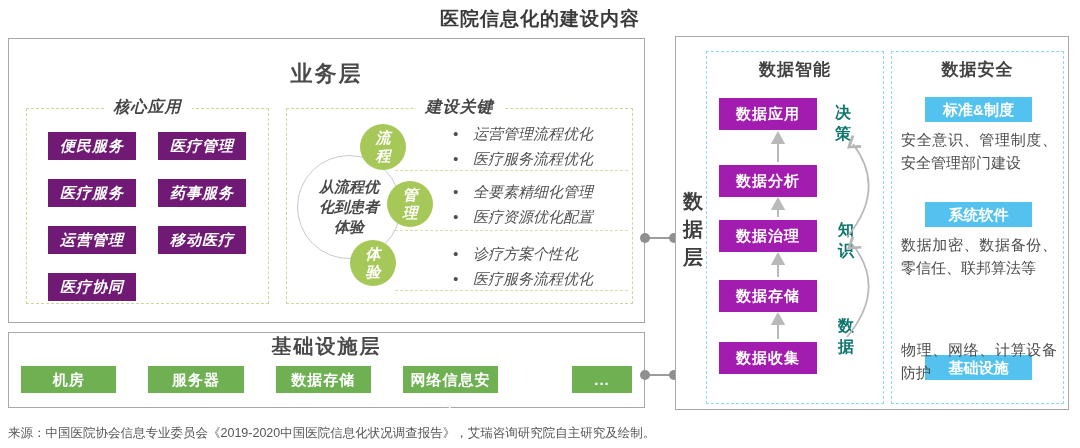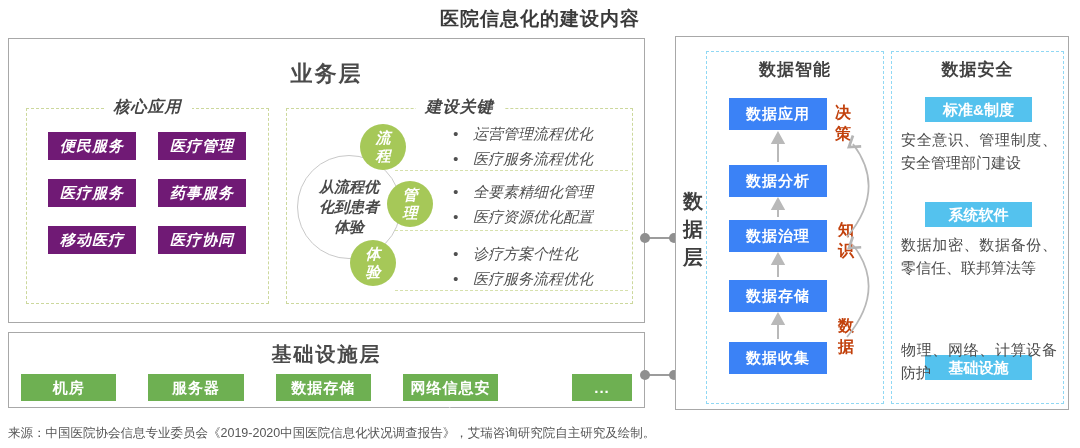--- a/index.html
+++ b/index.html
@@ -9,21 +9,21 @@
   .page-title{position:absolute;left:0;top:6px;width:1080px;text-align:center;
     font-size:19px;font-weight:bold;color:#3a3a3a;letter-spacing:1px;}
 
   .solid-box{position:absolute;border:1.5px solid #a8a8a8;background:#fff;box-sizing:border-box;}
   .box-business{left:8px;top:38px;width:637px;height:285px;}
   .box-infra{left:8px;top:332px;width:637px;height:76px;}
   .box-data{left:675px;top:36px;width:394px;height:374px;}
 
   .layer-title{width:100%;text-align:center;font-weight:bold;color:#4a4a4a;}
   .business-title{margin-top:20px;font-size:22px;letter-spacing:2px;}
-  .infra-title{margin-top:8px;font-size:20px;letter-spacing:2px;}
+  .infra-title{margin-top:0;font-size:20px;letter-spacing:2px;}
 
   .dashed-green{position:absolute;border:1.5px dashed #ccd89c;box-sizing:border-box;background:#fff;font-style:italic;}
   .box-core{left:17px;top:69px;width:243px;height:196px;}
   .box-keys{left:277px;top:69px;width:347px;height:196px;}
   .dash-label{position:absolute;top:-12px;left:50%;transform:translateX(-50%);
     background:#fff;padding:0 10px;font-size:16px;font-weight:bold;color:#454545;white-space:nowrap;letter-spacing:1px;}
 
   .core-grid{display:grid;grid-template-columns:88px 88px;column-gap:22px;row-gap:19px;
     padding:23px 0 0 21px;}
   .green-btn{height:28px;line-height:28px;text-align:center;background:#701a75;color:#fff;
@@ -64,25 +64,25 @@
 
   
   .vlabel-datalayer{position:absolute;left:5px;top:150px;width:24px;font-size:20px;font-weight:bold;
     color:#3f3f3f;line-height:28px;word-break:break-all;text-align:center;}
   .dashed-blue{position:absolute;border:1.5px dashed #90d8f4;box-sizing:border-box;background:#fff;}
   .box-intel{left:30px;top:14px;width:178px;height:353px;}
   .box-security{left:215px;top:14px;width:173px;height:353px;}
   .panel-header{position:absolute;top:6px;left:0;width:100%;text-align:center;
     font-size:17px;font-weight:bold;color:#424242;letter-spacing:1px;}
 
-  .blue-box{position:absolute;left:22px;width:98px;height:32px;line-height:32px;background:#3b82f6;
+  .blue-box{position:absolute;left:12px;width:98px;height:32px;line-height:32px;background:#a21caf;
     color:#fff;font-size:15px;font-weight:bold;text-align:center;letter-spacing:1px;}
   .bb1{top:46px;} .bb2{top:113px;} .bb3{top:168px;} .bb4{top:228px;} .bb5{top:290px;}
 
-  .side-label{position:absolute;width:18px;font-size:16px;font-weight:bold;color:#c2410c;
+  .side-label{position:absolute;width:18px;font-size:16px;font-weight:bold;color:#0f766e;
     line-height:21px;word-break:break-all;text-align:center;}
   .sl1{left:127px;top:50px;} .sl2{left:130px;top:167px;} .sl3{left:130px;top:263px;}
 
   .intel-svg{position:absolute;left:0;top:0;pointer-events:none;}
 
   .sec-pill{position:absolute;left:33px;width:107px;height:25px;line-height:25px;background:#54c2ee;
     color:#fff;font-size:15px;font-weight:bold;text-align:center;}
   .sp1{top:45px;} .sp2{top:150px;} .sp3{top:255px;margin-top:48px;}
   .sec-text{position:absolute;left:9px;width:156px;font-size:15px;line-height:23px;color:#4d4d4d;
     text-align:justify;word-break:break-all;}
@@ -100,20 +100,21 @@
   <div class="solid-box box-business">
     <div class="layer-title business-title">业务层</div>
 
     <div class="dashed-green box-core">
       <div class="dash-label">核心应用</div>
       <div class="core-grid">
         <div class="green-btn">便民服务</div>
         <div class="green-btn">医疗管理</div>
         <div class="green-btn">医疗服务</div>
         <div class="green-btn">药事服务</div>
+        <div class="green-btn">运营管理</div>
         <div class="green-btn">移动医疗</div>
         <div class="green-btn">医疗协同</div>
       </div>
     </div>
 
     <div class="dashed-green box-keys">
       <div class="dash-label">建设关键</div>
 
       <div class="big-circle"></div>
       <div class="circle-center-text">从流程优化到患者体验</div>

